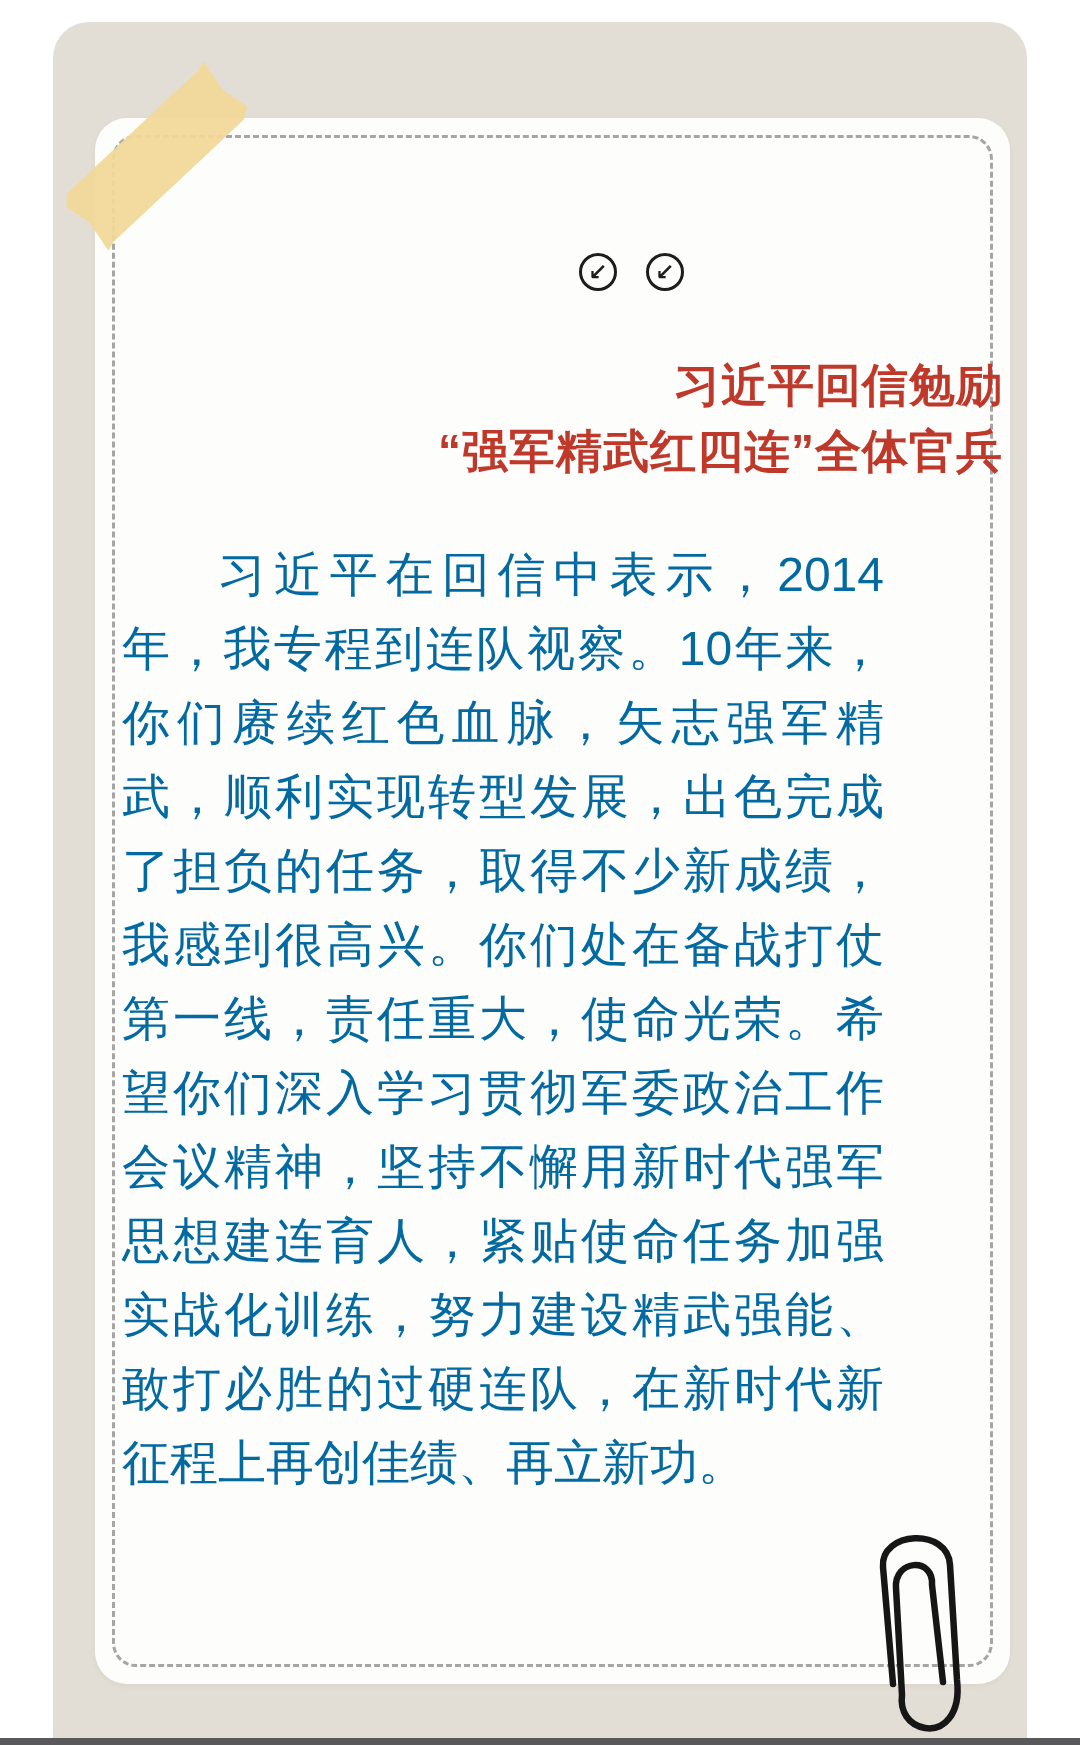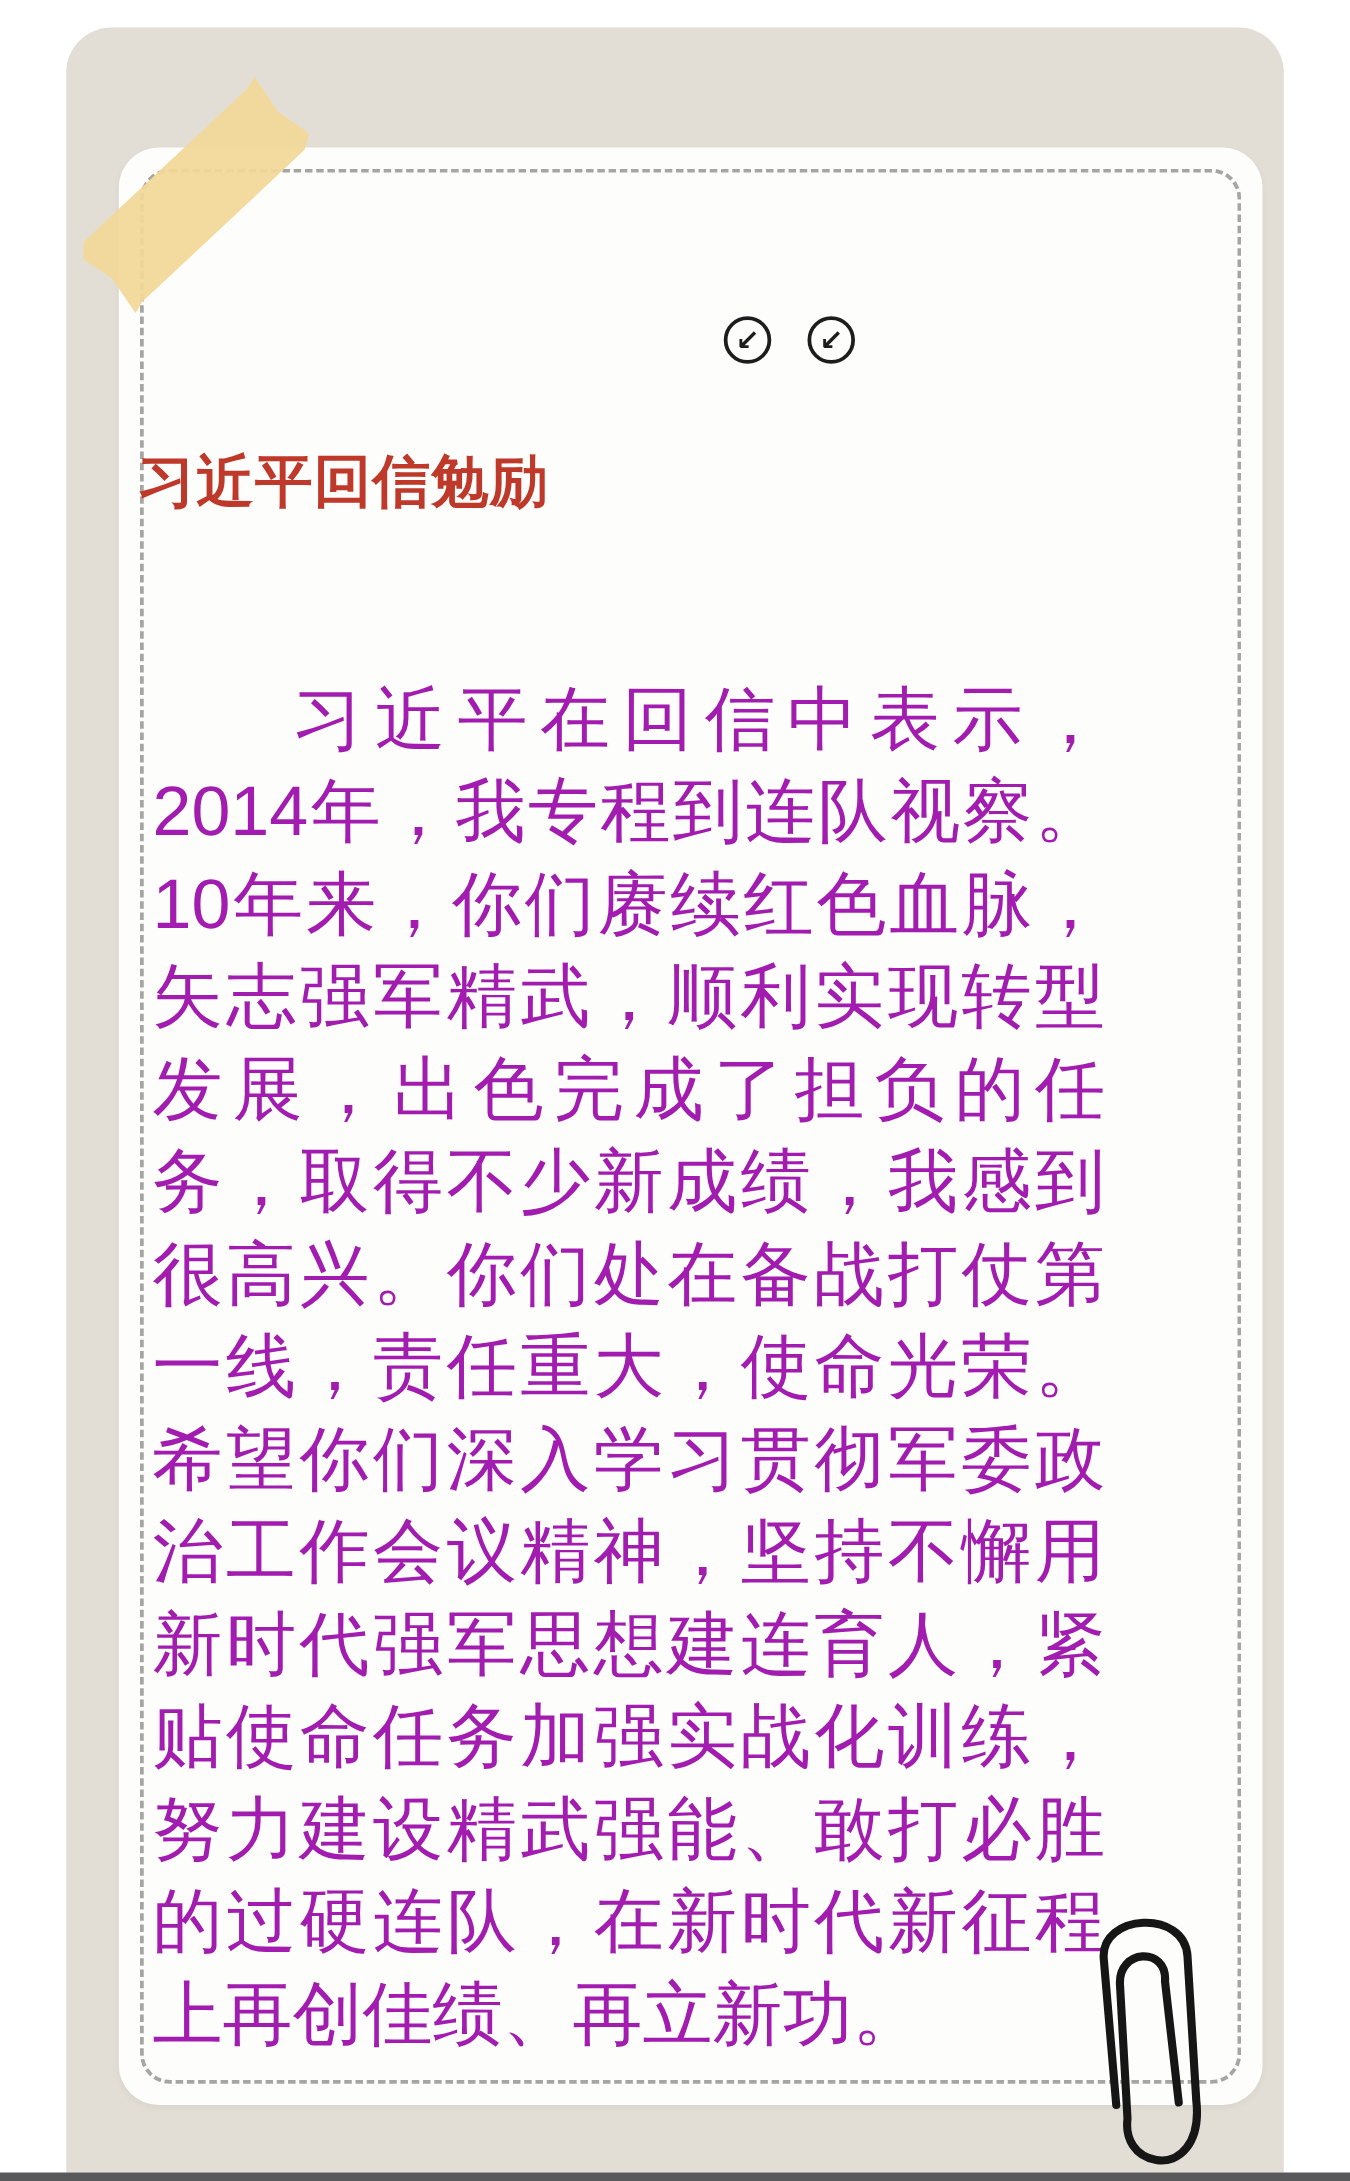--- a/index.html
+++ b/index.html
@@ -66,35 +66,35 @@
   .year-bubble svg{display:block;width:215px;height:125px;}
   .year-bubble text{
     font-family:"Liberation Sans","DejaVu Sans",sans-serif;
     font-style:italic;
     font-weight:bold;
     font-size:46px;
     fill:#1c1c1c;
   }
   .article-title{
     position:absolute;
-    left:110px;top:352px;
+    left:88px;top:352px;
     width:915px;
-    text-align:left;
+    text-align:right;
     color:#bf392b;
     font-weight:bold;
     font-size:46px;
     line-height:66px;
     letter-spacing:1px;
   }
   .article-body{
     position:absolute;
     left:122px;top:538px;
     width:762px;
-    color:#a21caf;
-    font-size:56px;
+    color:#0369a1;
+    font-size:48px;
     line-height:74px;
     text-align:justify;
     text-indent:2em;
   }
   .paperclip{
     position:absolute;
     left:868px;top:1525px;
     width:105px;height:210px;
     z-index:6;
   }
@@ -122,20 +122,21 @@
   <div class="arrow-circle first">
     <span>↙</span>
   </div>
   <div class="arrow-circle second">
     <span>↙</span>
   </div>
 
 
   <div class="article-title">
     <div>习近平回信勉励</div>
+    <div>“强军精武红四连”全体官兵</div>
   </div>
 
   <div class="article-body">习近平在回信中表示，2014年，我专程到连队视察。10年来，你们赓续红色血脉，矢志强军精武，顺利实现转型发展，出色完成了担负的任务，取得不少新成绩，我感到很高兴。你们处在备战打仗第一线，责任重大，使命光荣。希望你们深入学习贯彻军委政治工作会议精神，坚持不懈用新时代强军思想建连育人，紧贴使命任务加强实战化训练，努力建设精武强能、敢打必胜的过硬连队，在新时代新征程上再创佳绩、再立新功。</div>
 
   <svg class="paperclip" viewBox="0 0 105 210">
     <path d="M25,159 L15,42 C12,6 80,2 82,40 L89,155
              C93,190 75,206 57,203 C40,200 32,186 34,170
              L28,63 C26,34 66,32 64,60 L75,157" fill="none" stroke="#161616" stroke-width="6.5" stroke-linecap="round" stroke-linejoin="round"></path>
   </svg>
 

